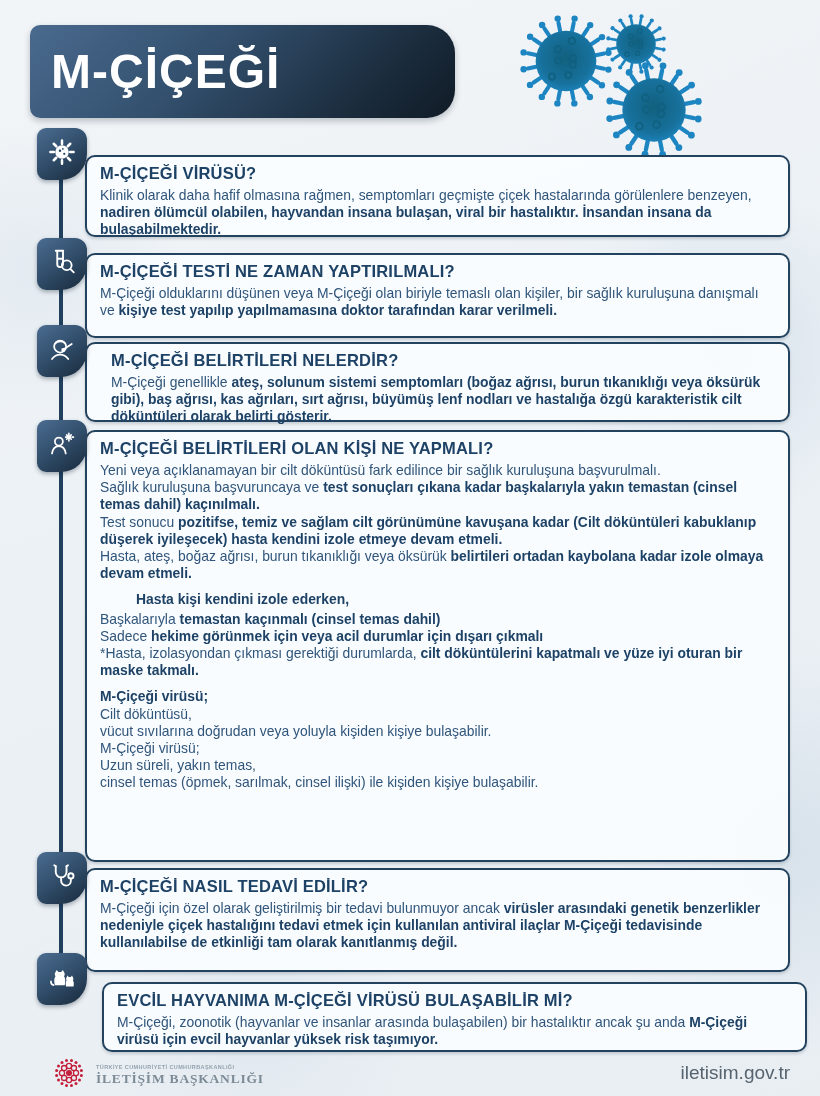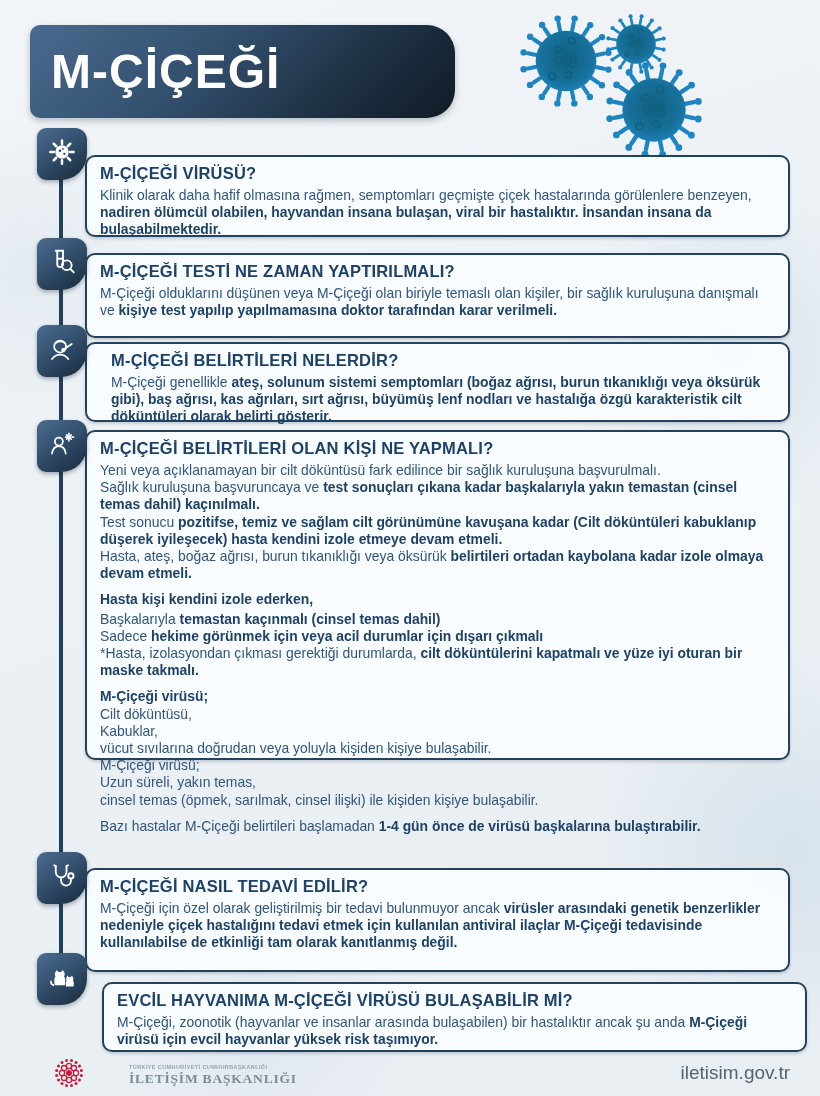--- a/index.html
+++ b/index.html
@@ -32,26 +32,26 @@
     display:flex;align-items:center;justify-content:center;}
   .sec-tab svg{width:30px;height:30px;}
 
   .sec-box{position:absolute;z-index:2;background:rgba(250,253,255,.93);
     border:2px solid #23425e;border-radius:10px;
     box-shadow:0 2px 3px rgba(20,40,60,.18);
     padding:7px 16px 6px 13px;box-sizing:border-box;}
   .sec-box h3{margin:0 0 4px 0;font-size:16.5px;font-weight:800;color:#1d4266;letter-spacing:.2px;}
   .sec-box .para{margin:0 0 9px 0;}
   .sec-box .para:last-child{margin-bottom:0;}
-  .sec-box .para.tight{margin-bottom:2px;}
+  .sec-box .para.tight{margin-bottom:2px;margin-left:36px;}
   .sec-box .line{font-size:13.9px;line-height:17.2px;color:#30557a;}
   .sec-box .line .b{font-weight:700;color:#1d4266;}
 
   footer{position:absolute;left:0;top:1048px;width:820px;height:48px;z-index:3;}
-  .logo-lockup{position:absolute;left:50px;top:6px;display:flex;align-items:center;gap:33px;}
+  .logo-lockup{position:absolute;left:50px;top:6px;display:flex;align-items:center;}
   .logo-text{margin-left:8px;}
   .logo-small{display:block;font-size:5.5px;letter-spacing:.4px;color:#94a2ad;font-weight:600;}
   .logo-big{display:block;font-family:"Liberation Serif","DejaVu Serif",serif;font-size:13.5px;
     letter-spacing:.8px;color:#7d8b96;font-weight:600;margin-top:1px;}
   .website{position:absolute;right:30px;top:14px;font-size:19px;color:#55646f;}
 </style>
 </head>
 <body>
 
 <div class="canvas">
@@ -277,47 +277,43 @@
       <div class="sec-tab" style="left: 37px; top: 420px;">
         <span><svg viewBox="0 0 24 24" fill="none" stroke="#fff" stroke-width="1.4" stroke-linecap="round">
             <circle cx="9.5" cy="10" r="3.2"></circle>
             <path d="M4 19.6c.6-4 2.6-6 5.5-6s4.9 2 5.5 6"></path>
             <g stroke-width="1.3">
               <path d="M17.5 3.4v1.2M17.5 8.4v1.2M14.9 6.5h1.2M20 6.5h1.2M15.7 4.7l.8.8M18.6 7.4l.8.8M19.4 4.7l-.8.8M16.5 7.4l-.8.8"></path>
             </g>
             <circle cx="17.5" cy="6.5" r="1.7" fill="#fff" stroke="none"></circle>
           </svg></span>
       </div>
-      <div class="sec-box" style="left: 85px; top: 430px; width: 705px; height: 330px;">
+      <div class="sec-box" style="left: 85px; top: 430px; width: 705px; height: 432px;">
         <h3>M-ÇİÇEĞİ BELİRTİLERİ OLAN KİŞİ NE YAPMALI?</h3>
         <div class="para">
           <div class="line"><span>Yeni veya açıklanamayan bir cilt döküntüsü fark edilince bir sağlık kuruluşuna başvurulmalı.</span></div>
           <div class="line"><span>Sağlık kuruluşuna başvuruncaya ve </span><span class="b">test sonuçları çıkana kadar başkalarıyla yakın temastan (cinsel temas dahil) kaçınılmalı.</span></div>
           <div class="line"><span>Test sonucu </span><span class="b">pozitifse, temiz ve sağlam cilt görünümüne kavuşana kadar (Cilt döküntüleri kabuklanıp düşerek iyileşecek) hasta kendini izole etmeye devam etmeli.</span></div>
           <div class="line"><span>Hasta, ateş, boğaz ağrısı, burun tıkanıklığı veya öksürük </span><span class="b">belirtileri ortadan kaybolana kadar izole olmaya devam etmeli.</span></div>
         </div>
         <div class="para tight">
           <div class="line"><span class="b">Hasta kişi kendini izole ederken,</span></div>
         </div>
         <div class="para">
           <div class="line"><span>Başkalarıyla </span><span class="b">temastan kaçınmalı (cinsel temas dahil)</span></div>
           <div class="line"><span>Sadece </span><span class="b">hekime görünmek için veya acil durumlar için dışarı çıkmalı</span></div>
           <div class="line"><span>*Hasta, izolasyondan çıkması gerektiği durumlarda, </span><span class="b">cilt döküntülerini kapatmalı ve yüze iyi oturan bir maske takmalı.</span></div>
         </div>
         <div class="para">
           <div class="line"><span class="b">M-Çiçeği virüsü;</span></div>
           <div class="line"><span>Cilt döküntüsü,</span></div>
-          <div class="line"><span>Kabuklar,</span></div>
           <div class="line"><span>vücut sıvılarına doğrudan veya yoluyla kişiden kişiye bulaşabilir.</span></div>
           <div class="line"><span>M-Çiçeği virüsü;</span></div>
           <div class="line"><span>Uzun süreli, yakın temas,</span></div>
           <div class="line"><span>cinsel temas (öpmek, sarılmak, cinsel ilişki) ile kişiden kişiye bulaşabilir.</span></div>
-        </div>
-        <div class="para">
-          <div class="line"><span>Bazı hastalar M-Çiçeği belirtileri başlamadan </span><span class="b">1-4 gün önce de virüsü başkalarına bulaştırabilir.</span></div>
         </div>
       </div>
       <div class="sec-tab" style="left: 37px; top: 852px;">
         <span><svg viewBox="0 0 24 24" fill="none" stroke="#fff" stroke-width="1.5" stroke-linecap="round">
             <path d="M7 4.2v4.6a4.3 4.3 0 0 0 8.6 0V4.2"></path>
             <path d="M5.8 3.4L7 4.2M16.8 3.4l-1.2.8"></path>
             <path d="M11.3 13.2v2.6a3.9 3.9 0 0 0 7.8 0v-1.6"></path>
             <circle cx="19.1" cy="11.9" r="2.1"></circle>
           </svg></span>
       </div>

